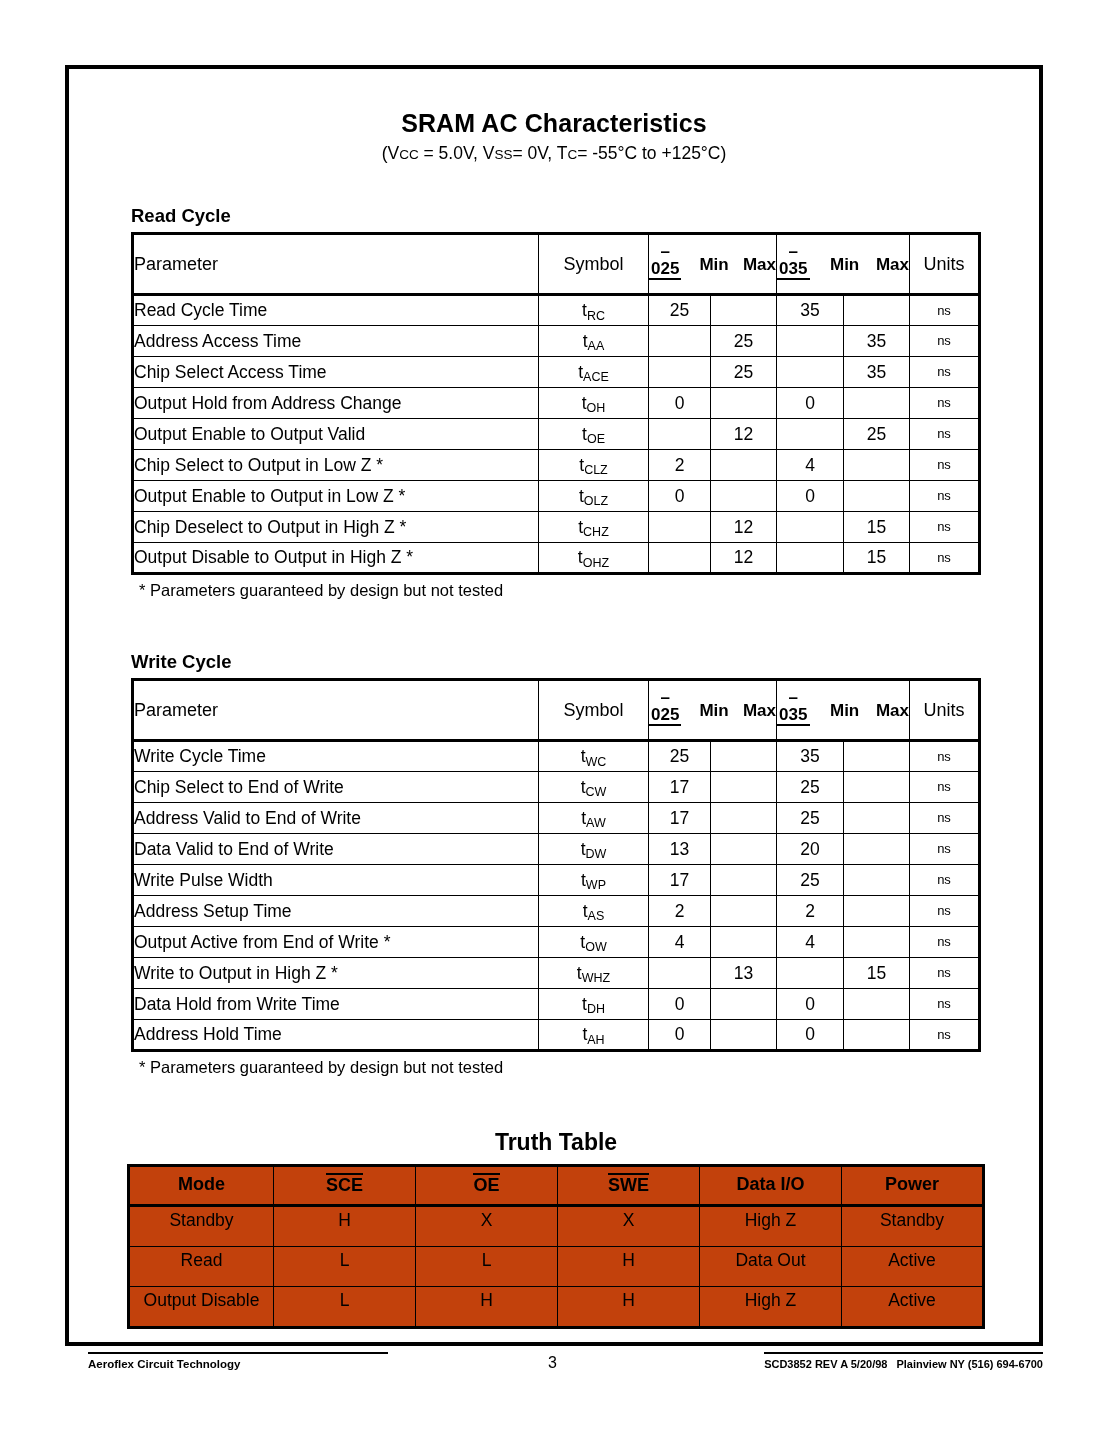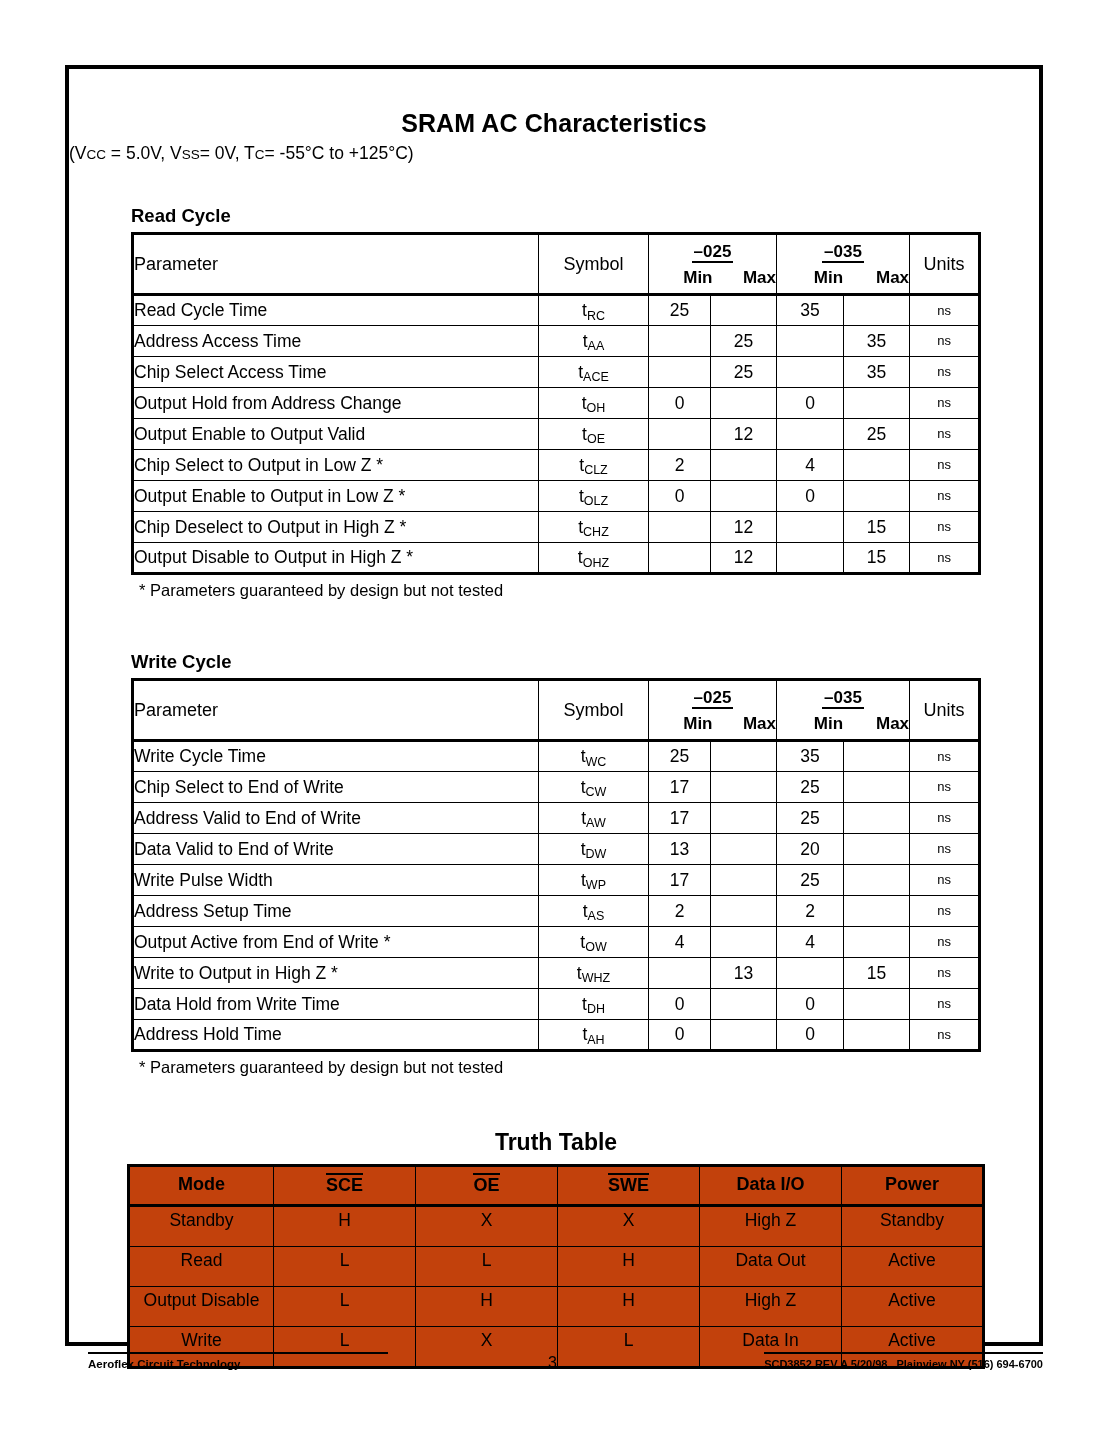--- a/index.html
+++ b/index.html
@@ -32,21 +32,21 @@
 
   
   .doc-title {
     text-align: center;
     font-size: 25px;
     font-weight: bold;
     letter-spacing: .1px;
     margin: 40px 0 0 0;
   }
   .doc-subtitle {
-    text-align: left;
+    text-align: center;
     font-size: 17.5px;
     margin: 5px 0 0 0;
     white-space: nowrap;
   }
   .doc-subtitle .sc { font-size: 13.5px; }
 
   .section-title {
     font-size: 18.5px;
     font-weight: bold;
     margin: 0;
@@ -95,21 +95,21 @@
     padding: 10px 0 10px 9px;
     height: 58px;
   }
   .h-sym, .h-units {
     text-align: center;
     font-size: 18px;
     font-weight: bold;
   }
   .grade-wrap {
     display: flex;
-    flex-direction: column;
+    flex-direction: row;
     align-items: center;
     justify-content: center;
     height: 58px;
     line-height: 1.0;
   }
   .grade-name {
     font-size: 17px;
     font-weight: bold;
     border-bottom: 2px solid #000;
     padding: 0 2px 1px 2px;
@@ -546,28 +546,20 @@
               <td class="rgt">Active</td>
             </tr>
             <tr>
               <td class="lft">Output Disable</td>
               <td>L</td>
               <td>H</td>
               <td>H</td>
               <td>High Z</td>
               <td class="rgt">Active</td>
             </tr>
-            <tr>
-              <td class="lft">Write</td>
-              <td>L</td>
-              <td>X</td>
-              <td>L</td>
-              <td>Data In</td>
-              <td class="rgt">Active</td>
-            </tr>
           </tbody>
       </table>
     </div>
 
   </div>
 </div>
 
 <div id="footer">
   <div id="footer-left">Aeroflex Circuit Technology</div>
   <div id="footer-center">3</div>

